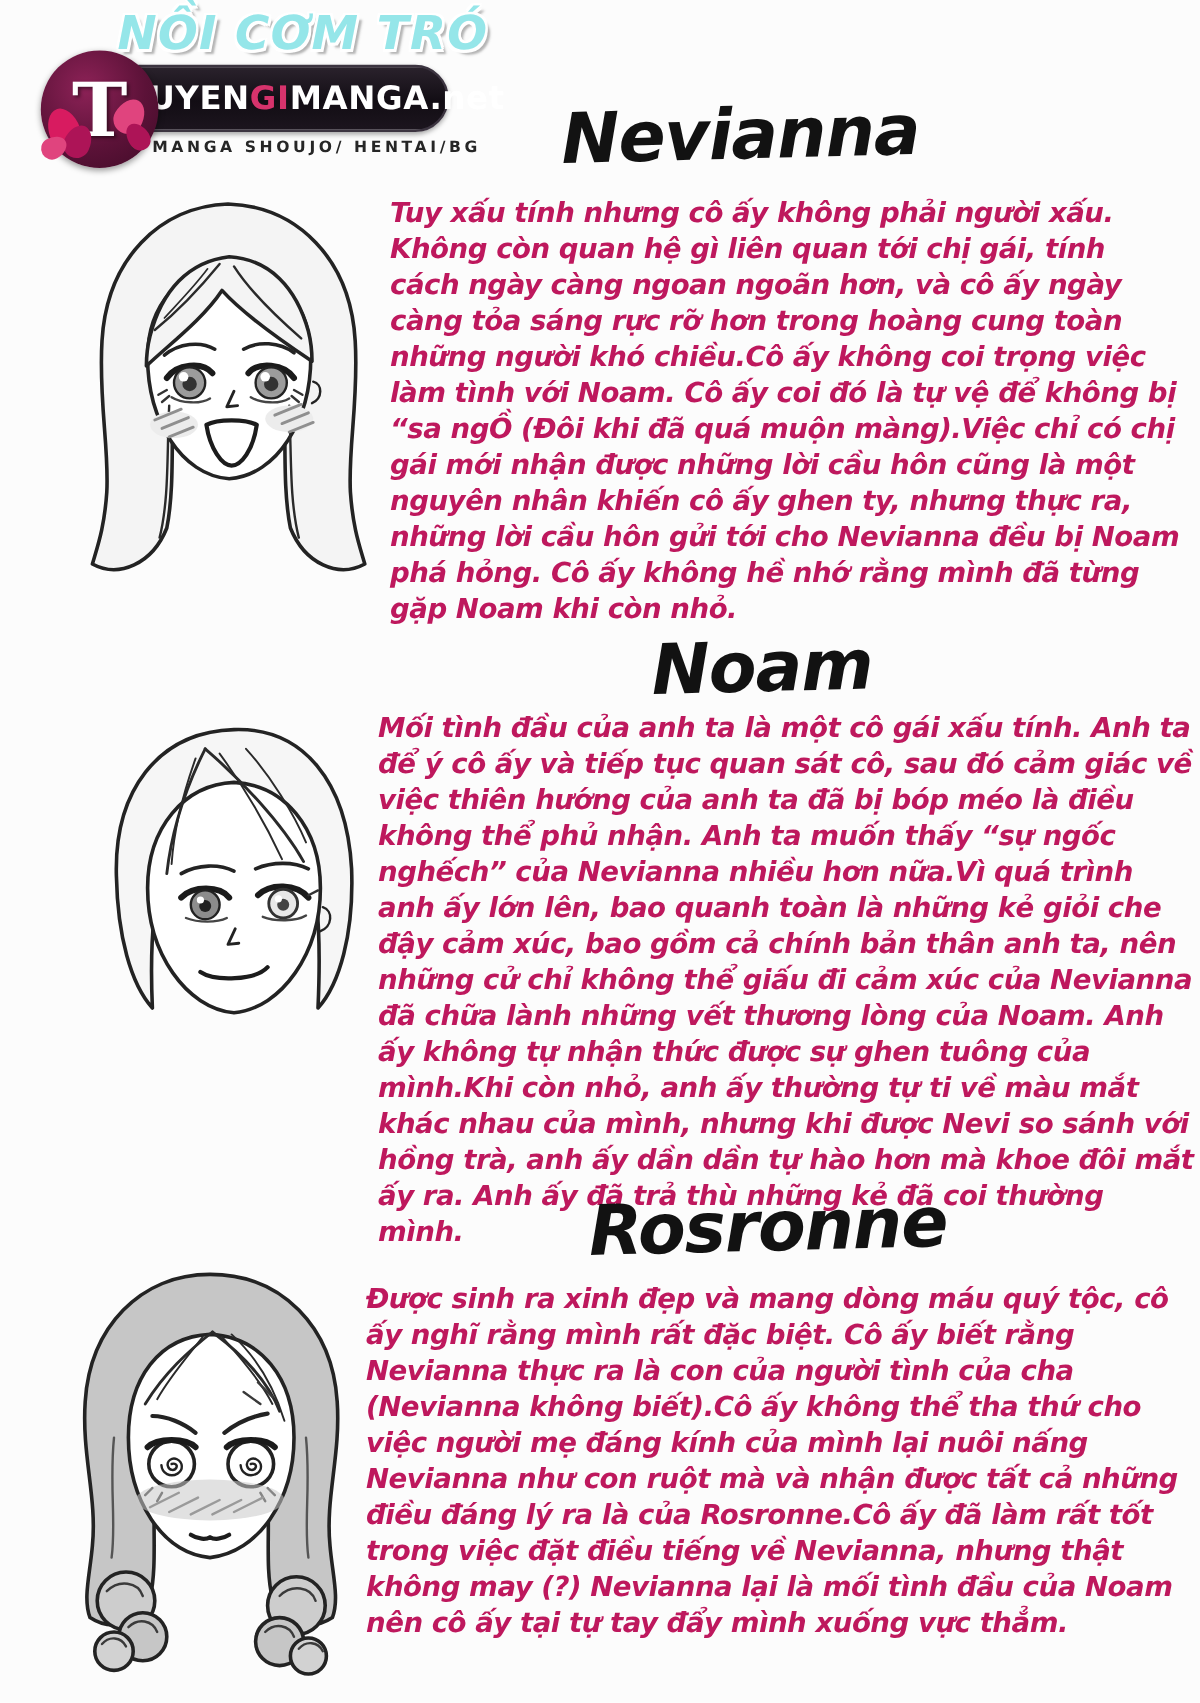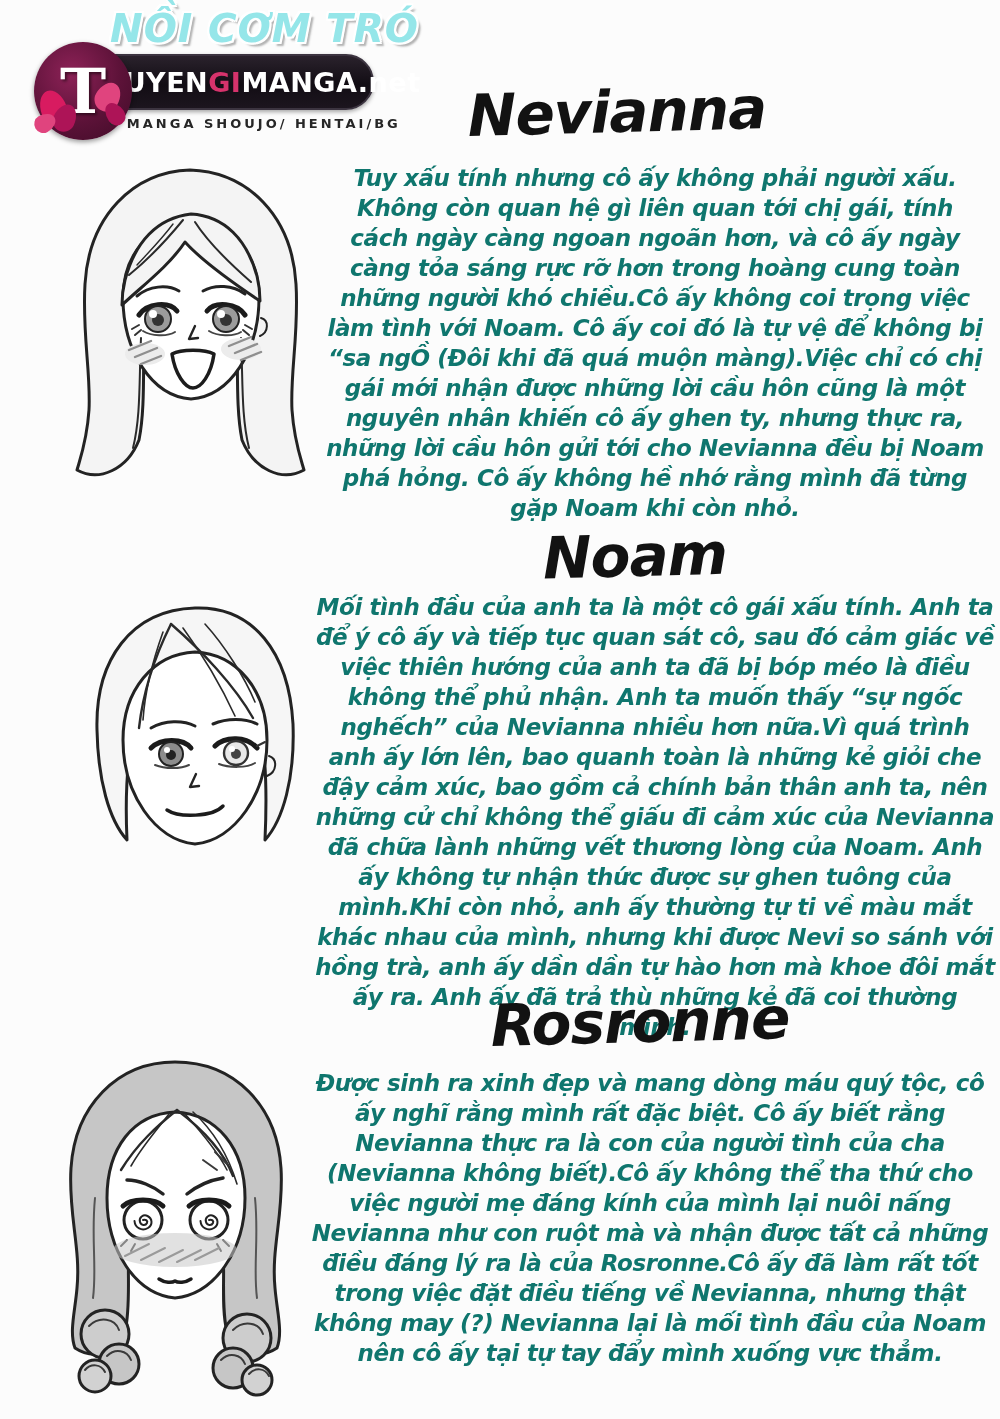--- a/index.html
+++ b/index.html
@@ -5,42 +5,42 @@
   html,body{margin:0;padding:0;background:#ffffff;}
   #page{position:relative;width:1000px;height:1419px;background:#fcfcfc;overflow:hidden;
         font-family:"DejaVu Sans",sans-serif;color:#121212;}
 
   
   #logo{position:absolute;left:0;top:0;width:400px;height:150px;cursor:pointer;}
   .logo-sitename{position:absolute;left:98px;top:6px;width:272px;text-align:center;
     font-size:39px;font-weight:bold;font-style:italic;letter-spacing:1px;
     color:#95e6e9;white-space:nowrap;
     text-shadow:2px 2px 0 #fff,-2px -2px 0 #fff,2px -2px 0 #fff,-2px 2px 0 #fff,
-                0 2px 0 #fff,0 -2px 0 #fff,2px 0 0 #fff,-2px 0 0 #fff,4px 4px 2px rgba(40,40,40,.35);margin-left:12px;}
+                0 2px 0 #fff,0 -2px 0 #fff,2px 0 0 #fff,-2px 0 0 #fff,4px 4px 2px rgba(40,40,40,.35);}
   .logo-pill{position:absolute;left:88px;top:54px;width:286px;height:56px;border-radius:30px;
     background:linear-gradient(#2a222c 0%,#120d14 55%,#1c151e 100%);
     border:2px solid #3c3440;box-sizing:border-box;
     display:flex;align-items:center;justify-content:center;padding-left:42px;
     box-shadow:0 2px 4px rgba(0,0,0,.35);}
   .logo-domain{font-size:27px;font-weight:bold;color:#ffffff;letter-spacing:.5px;white-space:nowrap;}
   .logo-domain .hl{color:#d6336c;}
   .logo-badge{position:absolute;left:34px;top:42px;width:98px;height:98px;border-radius:50%;
     background:radial-gradient(circle at 38% 32%,#8d2257 0%,#5c1238 55%,#3f0b27 100%);
     box-shadow:0 2px 5px rgba(0,0,0,.4);display:flex;align-items:center;justify-content:center;}
   .logo-badge .t-letter{font-family:"DejaVu Serif",serif;font-weight:bold;font-size:62px;
     color:#fff;text-shadow:2px 2px 3px rgba(0,0,0,.5);position:relative;z-index:2;}
   .flower{position:absolute;border-radius:50% 50% 50% 50%/60% 60% 40% 40%;z-index:3;}
   .logo-tagline{position:absolute;left:108px;top:116px;width:280px;font-size:13px;font-weight:bold;
     letter-spacing:3px;color:#262626;white-space:nowrap;}
 
   
   .char-title{position:absolute;text-align:center;font-size:58px;font-weight:bold;font-style:italic;
     letter-spacing:-1px;color:#121212;transform:rotate(-1.5deg);}
-  .char-text{position:absolute;text-align:center;font-size:23px;font-weight:bold;font-style:italic;
-    line-height:30px;letter-spacing:-0.4px;color:#0f766e;}
+  .char-text{position:absolute;font-size:23px;font-weight:bold;font-style:italic;
+    line-height:30px;letter-spacing:-0.4px;color:#be185d;}
   .portrait{position:absolute;}
   .portrait svg{display:block;width:100%;height:100%;}
 </style>
 </head>
 <body>
 
 <div id="page">
 
   <div id="logo">
     <div class="logo-sitename">NỒI CƠM TRÓ</div>

